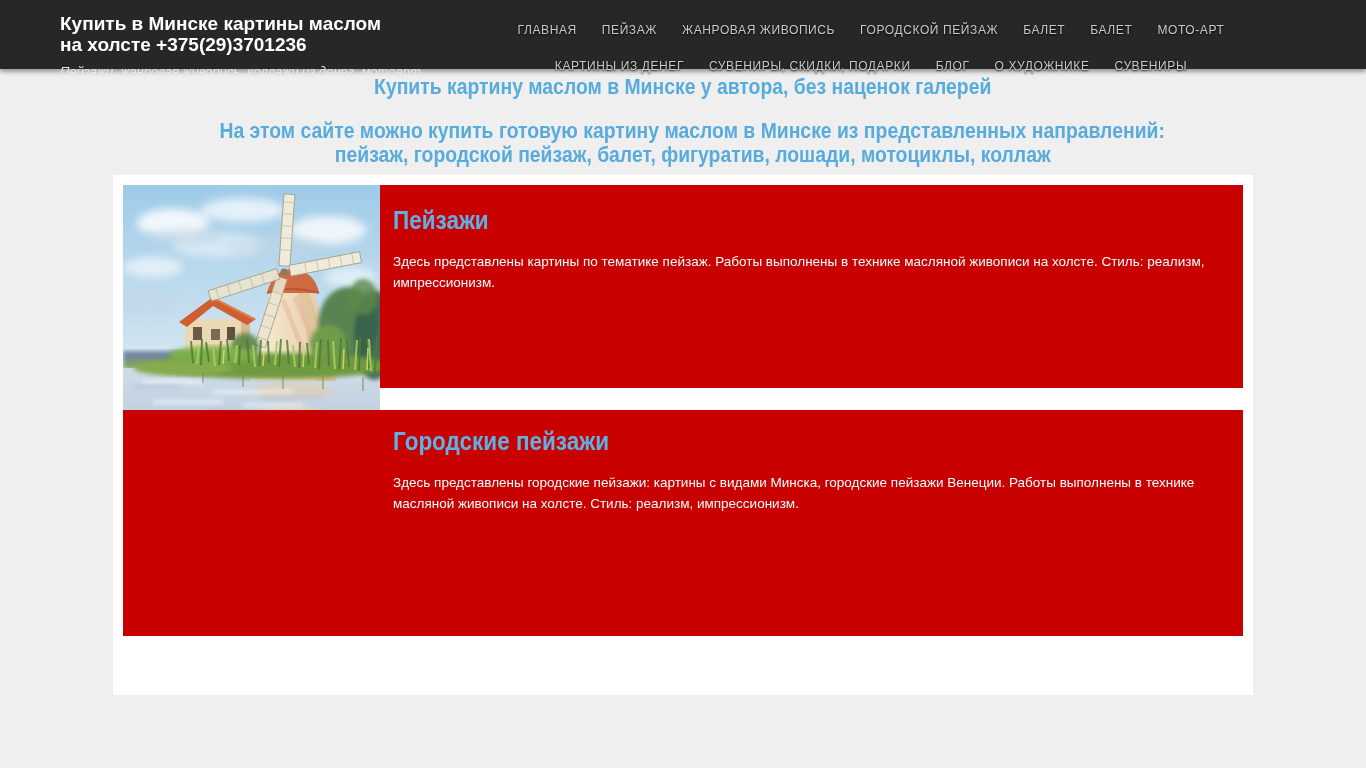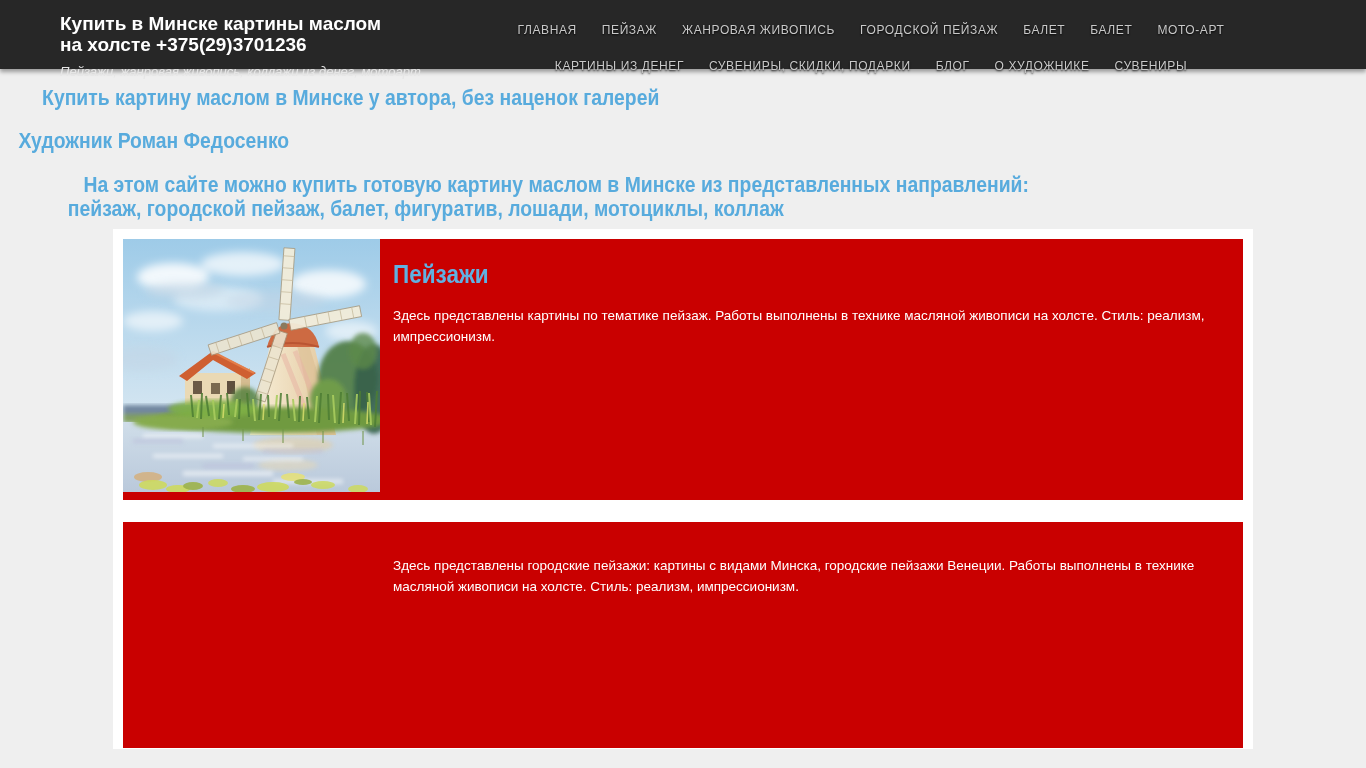--- a/index.html
+++ b/index.html
@@ -51,22 +51,22 @@
     font-size:12px;
     letter-spacing:.6px;
     line-height:24px;
     white-space:nowrap;
     text-decoration:none;
     text-shadow:0 1px 2px rgba(0,0,0,.9);
     cursor:pointer;
   }
   
   .intro {
-    text-align:left;
-    padding-top:17px;
+    text-align:center;
+    padding-top:6px;
   }
   .intro h2 {
     color:#58abdd;
     font-size:22px;
     font-weight:bold;
     line-height:24px;
   }
   .intro .h-line2 { display:block; }
   .cond {
     display:inline-block;
@@ -83,21 +83,21 @@
     margin:8px auto 0;
     background:#ffffff;
     overflow:hidden;
   }
   .card {
     position:relative;
     width:1120px;
     margin:0 auto;
     background:#c90000;
   }
-  .card-landscapes { margin-top:10px; height:261px; }
+  .card-landscapes { margin-top:10px; height:203px; }
   .card-cityscapes { margin-top:22px; height:226px; }
   .card-image {
     position:absolute;
     left:0; top:0;
     width:257px; height:253px;
     display:block;
     cursor:pointer;
   }
   .card-image svg { display:block; width:100%; height:100%; }
   .card-body {
@@ -146,21 +146,20 @@
       <a class="nav-link">СУВЕНИРЫ, СКИДКИ, ПОДАРКИ</a>
       <a class="nav-link">БЛОГ</a>
       <a class="nav-link">О ХУДОЖНИКЕ</a>
       <a class="nav-link">СУВЕНИРЫ</a>
     </div>
   </nav>
 </header>
 
 <section class="intro">
   <h2 class="heading-1"><span class="cond">Купить картину маслом в Минске у автора, без наценок галерей</span></h2>
-  <h2 class="heading-2"><span class="cond">Художник Роман Федосенко</span></h2>
   <h2 class="heading-3"><span class="cond">На этом сайте можно купить готовую картину маслом в Минске из представленных направлений:</span><span class="h-line2"><span class="cond">пейзаж, городской пейзаж, балет, фигуратив, лошади, мотоциклы, коллаж</span></span></h2>
 </section>
 
 <main class="content">
 
   <section class="card card-landscapes">
     <a class="card-image" title="Пейзажи">
       <svg viewBox="0 0 257 253" preserveAspectRatio="none" xmlns="http://www.w3.org/2000/svg">
         <defs>
           <linearGradient id="sky" x1="0" y1="0" x2="0" y2="1">
@@ -287,17 +286,18 @@
       </svg>
     </a>
     <div class="card-body">
       <h3><a class="card-title">Пейзажи</a></h3>
       <p class="card-desc">Здесь представлены картины по тематике пейзаж. Работы выполнены в технике масляной живописи на холсте. Стиль: реализм, импрессионизм.</p>
     </div>
   </section>
 
   <section class="card card-cityscapes">
     <div class="card-body">
+      <h3><a class="card-title">Городские пейзажи</a></h3>
       <p class="card-desc">Здесь представлены городские пейзажи: картины с видами Минска, городские пейзажи Венеции. Работы выполнены в технике масляной живописи на холсте. Стиль: реализм, импрессионизм.</p>
     </div>
   </section>
 
 </main>
 
 </body></html>

